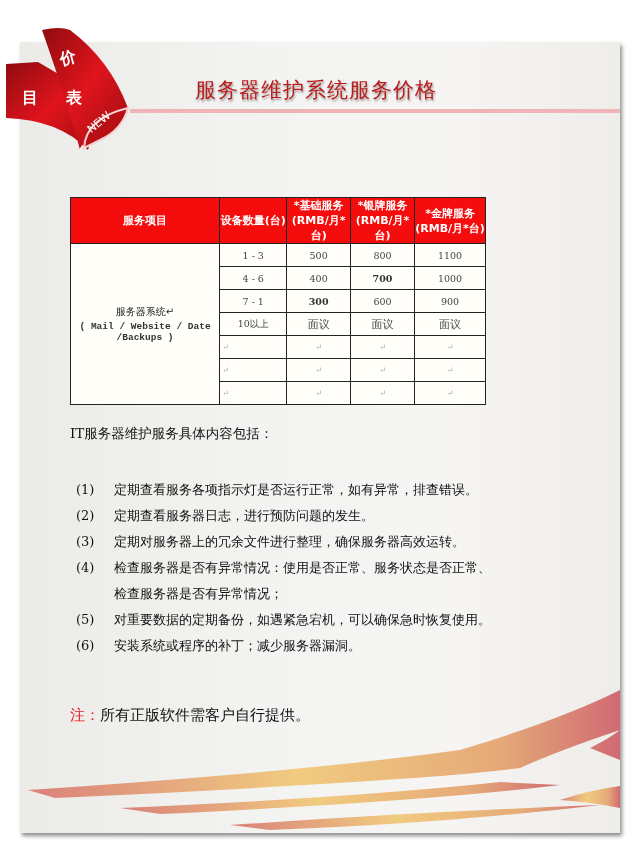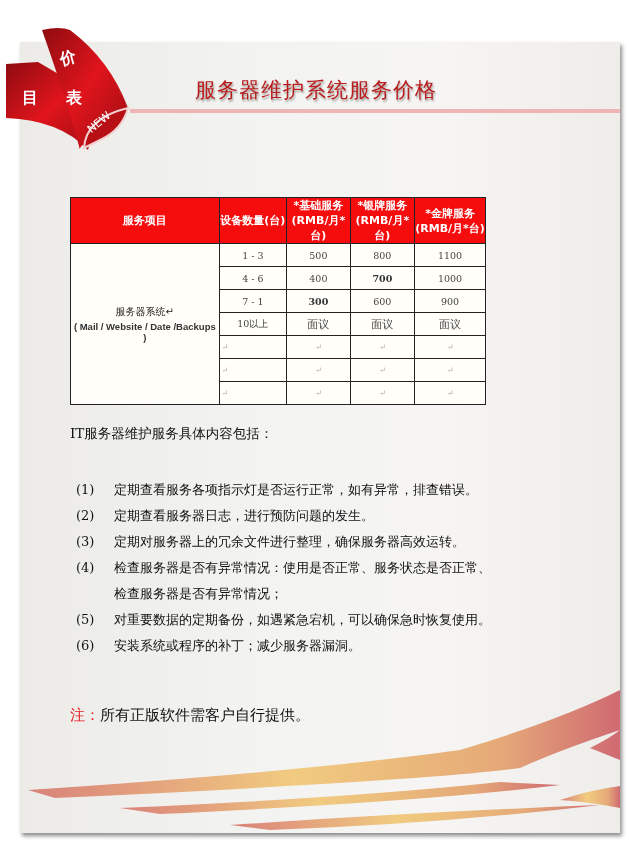--- a/index.html
+++ b/index.html
@@ -14,21 +14,21 @@
   table.price{position:absolute;left:70px;top:197px;border-collapse:collapse;width:416px;
     font-family:"DejaVu Sans",sans-serif;}
   table.price td, table.price th{border:1px solid #222;padding:0;text-align:center;}
   table.price th{background:#f50d0d;color:#fff;font-size:11px;font-weight:bold;height:34px;line-height:15px;}
   table.price td{background:#fffef9;font-size:9.5px;color:#444;height:22px;font-family:"DejaVu Serif",serif;}
   table.price td.bold{font-weight:bold;color:#333;}
   table.price td.svc{text-align:center;color:#222;}
   table.price td.ret{text-align:center;color:#aaa;font-size:8px;}
   table.price td.retl{text-align:left;color:#aaa;font-size:8px;padding-left:2px;}
   .svc-name{font-size:10px;font-weight:normal;font-family:"DejaVu Sans",sans-serif;}
-  .svc-sub{font-size:9.5px;font-weight:bold;font-family:Liberation Sans, sans-serif;color:#333;margin-top:2px;}
+  .svc-sub{font-size:9.5px;font-weight:bold;font-family:Liberation Mono, monospace;color:#333;margin-top:2px;}
   .th-small{font-size:10.5px;}
   .section-title{position:absolute;left:70px;top:425px;font-size:13.5px;font-weight:normal;color:#111;}
   .list{position:absolute;left:76px;top:480px;font-size:13px;color:#111;}
   .li{height:26px;line-height:20px;white-space:nowrap;}
   .li .num{display:inline-block;width:38px;}
   .li.cont{padding-left:38px;}
   .note{position:absolute;left:70px;top:706px;font-size:15px;color:#111;}
   .note .lbl{color:#e8181f;}
   .swoosh{position:absolute;left:0;top:690px;width:629px;height:156px;pointer-events:none;}
 </style>

